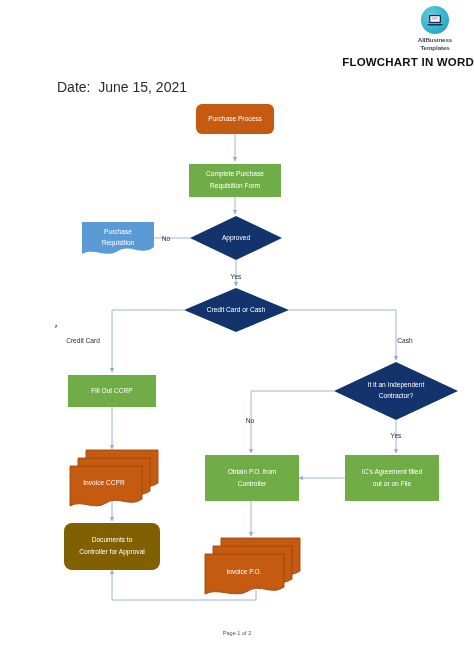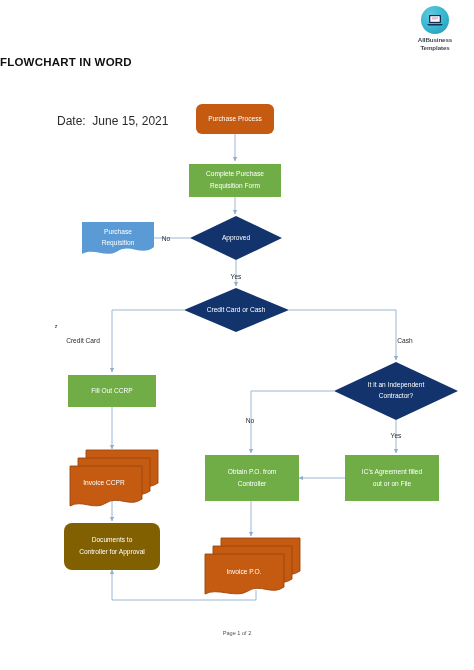--- a/index.html
+++ b/index.html
@@ -45,34 +45,33 @@
     margin-top: 2px;
     font-weight: 600;
     letter-spacing: -0.1px;
   }
 
   .doc-title {
     position: absolute;
     left: 0;
     top: 56px;
     width: 474px;
-    text-align: left;
+    text-align: right;
     font-size: 11.5px;
     font-weight: bold;
     color: #111111;
     letter-spacing: 0.2px;
   }
   .doc-date {
     position: absolute;
     left: 57px;
     top: 79px;
-    font-size: 12px;
+    font-size: 14px;
     color: #2b2b2b;
     white-space: pre;
-    margin-top: 35px;
   }
 
   .page-footer {
     position: absolute;
     left: 0;
     top: 630px;
     width: 474px;
     text-align: center;
     font-size: 5.6px;
     color: #555555;

